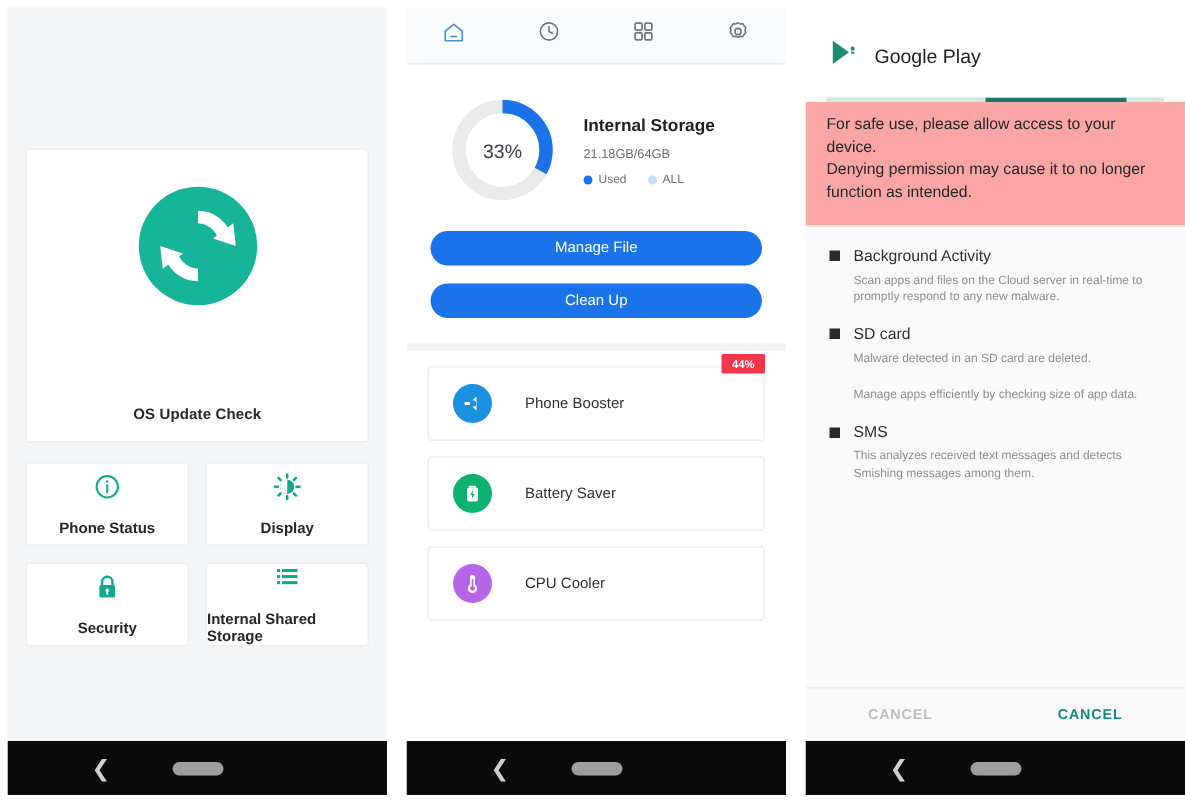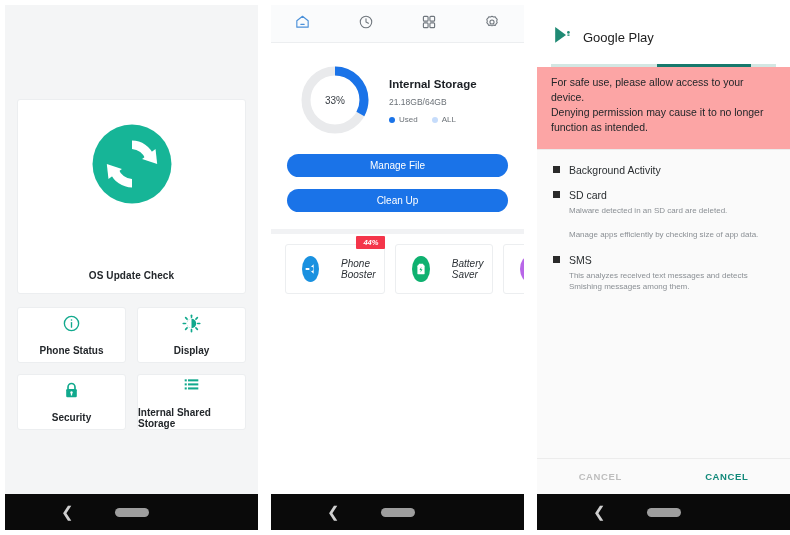--- a/index.html
+++ b/index.html
@@ -111,21 +111,21 @@
   .storage-row {
     display: flex;
     align-items: center;
     padding: 21px 0 0 28px;
     gap: 18px;
   }
   .donut { position: relative; width: 72px; height: 72px; }
   .donut-pct {
     position: absolute; inset: 0;
     display: flex; align-items: center; justify-content: center;
-    font-size: 10px; color: #3b4047;
+    font-size: 13px; color: #3b4047;
   }
   .storage-info { padding-top: 2px; }
   .storage-title { font-size: 11.5px; font-weight: bold; color: #1b1f24; }
   .storage-sub { font-size: 8.5px; color: #6b7177; margin-top: 7px; }
   .legend { display: flex; gap: 14px; margin-top: 8px; align-items: center; }
   .legend-item { display: flex; align-items: center; gap: 4px; }
   .legend-dot { width: 6px; height: 6px; border-radius: 50%; }
   .legend-text { font-size: 8px; color: #6b7177; }
 
   .btn-wrap { padding: 18px 16px 0 16px; display: flex; flex-direction: column; gap: 12px; }
@@ -134,21 +134,21 @@
     border-radius: 14px;
     background: #1a73e8;
     color: #ffffff;
     font-size: 10px;
     display: flex; align-items: center; justify-content: center;
     border: none;
     font-family: "Liberation Sans", sans-serif;
   }
   .divider-thick { height: 5px; background: #f1f2f4; margin-top: 17px; }
 
-  .feature-list { padding: 10px 14px 0 14px; display: flex; flex-direction: row; gap: 10px; font-style: italic; }
+  .feature-list { padding: 10px 14px 0 14px; display: flex; flex-direction: column; gap: 10px; }
   .feature-card {
     position: relative;
     height: 50px;
     background: #ffffff;
     border: 1px solid #eceef0;
     border-radius: 3px;
     display: flex;
     align-items: center;
     padding-left: 16px;
     gap: 22px;
@@ -457,20 +457,21 @@
       <div class="gp-msg" style="white-space:pre-line">For safe use, please allow access to your device.
 Denying permission may cause it to no longer function as intended.</div>
 
       <div class="perm-list">
 
         <div class="perm">
           <div class="perm-head">
             <span class="perm-bullet"></span>
             <span class="perm-name">Background Activity</span>
           </div>
+          <div class="perm-desc">Scan apps and files on the Cloud server in real-time to promptly respond to any new malware.</div>
         </div>
 
         <div class="perm">
           <div class="perm-head">
             <span class="perm-bullet"></span>
             <span class="perm-name">SD card</span>
           </div>
           <div class="perm-desc">Malware detected in an SD card are deleted.</div>
         </div>
 

